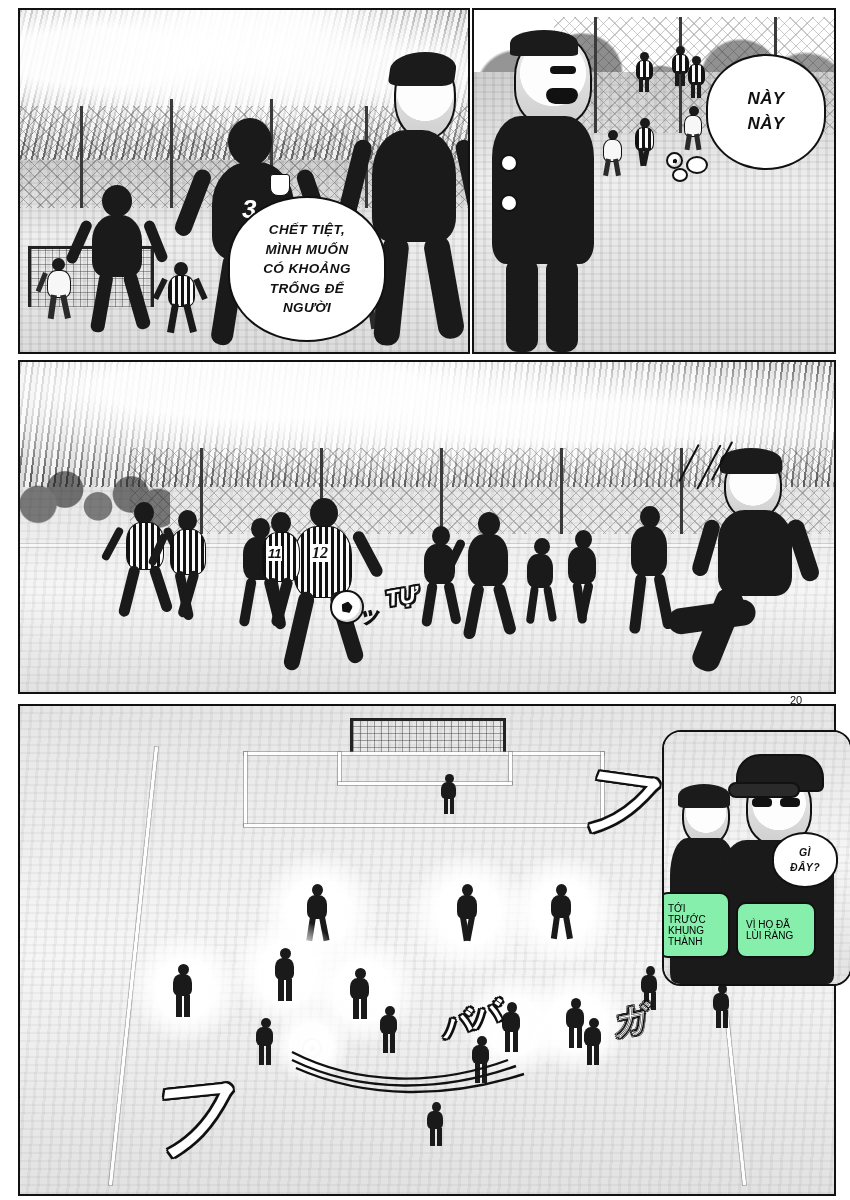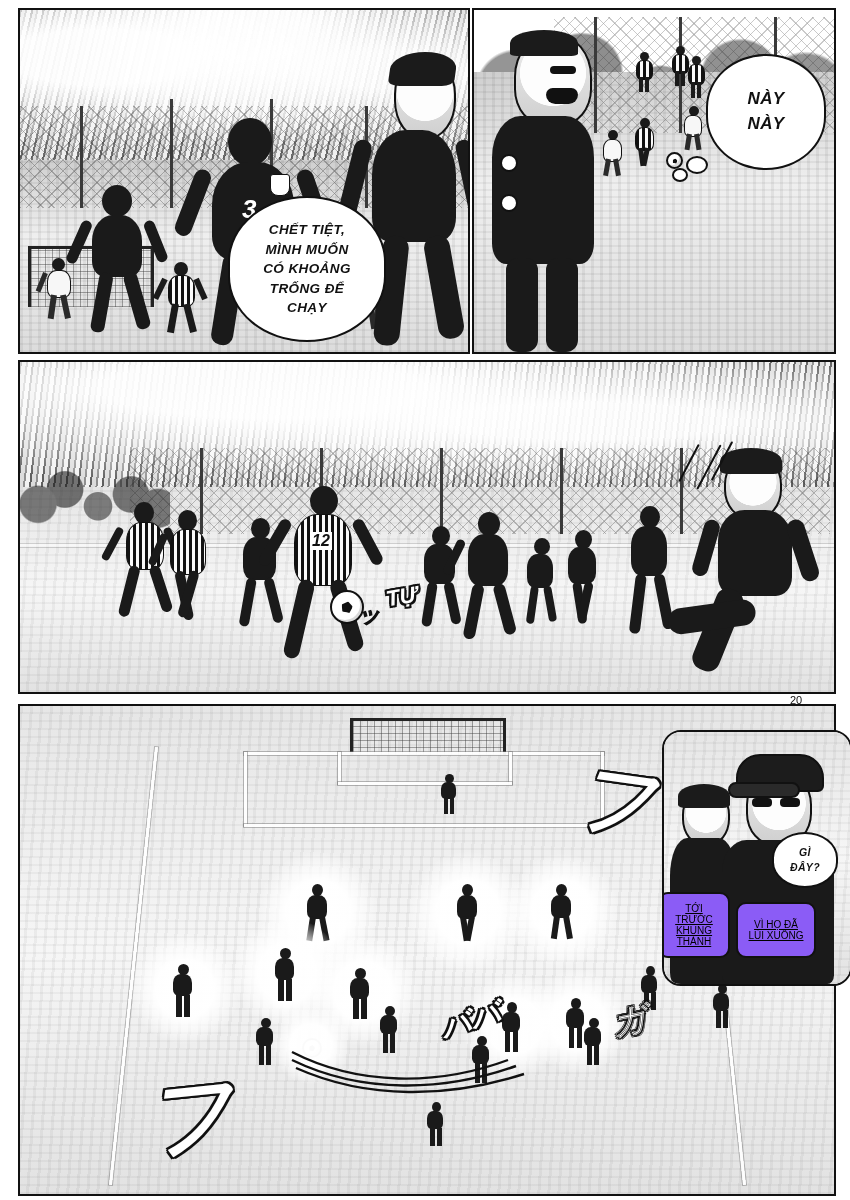--- a/index.html
+++ b/index.html
@@ -177,31 +177,29 @@
   }
   .bubble-dot {
     position: absolute;
     background: #fff;
     border: 2.5px solid #111;
     border-radius: 50%;
     z-index: 5;
   }
   .rect-balloon {
     position: absolute;
-    background: #8b5cf6;
+    background: #86efac;
     border: 2.5px solid #111;
     border-radius: 10px;
     display: flex;
     align-items: center;
     justify-content: center;
-    text-align: center;
     padding: 6px 8px;
     box-sizing: border-box;
     z-index: 6;
-    text-decoration: underline;
   }
 
   
   .fx {
     position: absolute;
     font-family: "Liberation Sans", sans-serif;
     font-weight: 900;
     font-style: italic;
     color: #111;
     -webkit-text-stroke: 1px #111;
@@ -323,21 +321,21 @@
       <div class="leg" style="left:66px; top:178px; width:26px; height:104px; transform:rotate(-10deg); border-radius:12px;"></div>
       <div class="arm" style="left:0px; top:82px; width:18px; height:86px; transform:rotate(14deg); border-radius:9px;"></div>
       <div class="arm" style="left:98px; top:82px; width:16px; height:80px; transform:rotate(-12deg); border-radius:9px;"></div>
     </div>
 
     <div class="balloon" style="left:208px; top:186px; width:158px; height:146px; border-radius:50% / 45%;">
       <div class="txt" style="font-size:13.5px;">CHẾT TIỆT,
 MÌNH MUỐN
 CÓ KHOẢNG
 TRỐNG ĐỂ
-CHẠY</div>
+NGƯỜI</div>
     </div>
   </div>
 
   <div class="panel" style="left:472px; top:8px; width:360px; height:342px;">
     <div class="treeline" style="left:0; top:0; width:100%; height:34%; opacity:.5;"></div>
     <div class="ground" style="top:18%;"></div>
     <div class="fence" style="left:80px; top:2%; width:280px; height:34%; opacity:.45;"></div>
     <div class="fencepost" style="left:120px; top:2%; height:34%;"></div>
     <div class="fencepost" style="left:205px; top:2%; height:34%;"></div>
     <div class="fencepost" style="left:300px; top:2%; height:34%;"></div>
@@ -429,28 +427,35 @@
       <div class="leg" style="left:30px; top:61px; width:10px; height:48px; transform:rotate(16deg); border-radius:6px;"></div>
       <div class="arm" style="left:1px; top:24px; width:8px; height:34px; transform:rotate(24deg); border-radius:5px;"></div>
     </div>
     <div class="fig" style="left:214px; top:156px; width:52px; height:110px;">
       <div class="head" style="left:17px; top:0; width:19px; height:21px;"></div>
       <div class="torso" style="left:9px; top:19px; width:33px; height:43px;"></div>
       <div class="leg" style="left:13px; top:60px; width:10px; height:49px; transform:rotate(10deg); border-radius:6px;"></div>
       <div class="leg" style="left:29px; top:60px; width:10px; height:46px; transform:rotate(-14deg); border-radius:6px;"></div>
     </div>
 
-    <div class="fig stripe" style="left:262px; top:124px; width:82px; height:176px;">
+    <div class="fig stripe" style="left:262px; top:136px; width:82px; height:176px;font-family:Liberation Serif, serif;">
       <div class="head" style="left:28px; top:0; width:28px; height:30px;"></div>
       <div class="torso" style="left:12px; top:28px; width:56px; height:70px;"></div>
       <div class="leg" style="left:18px; top:94px; width:16px; height:80px; transform:rotate(13deg); border-radius:8px;"></div>
       <div class="leg" style="left:46px; top:94px; width:16px; height:74px; transform:rotate(-17deg); border-radius:8px;"></div>
       <div class="arm" style="left:0px; top:34px; width:12px; height:52px; transform:rotate(30deg); border-radius:6px;"></div>
       <div class="arm" style="left:68px; top:34px; width:12px; height:50px; transform:rotate(-28deg); border-radius:6px;"></div>
       <div style="position:absolute; left:28px; top:46px; color:#111; font-weight:900; font-size:16px; font-style:italic; background:#fff; padding:0 2px;">12</div>
+    </div>
+    <div class="fig stripe" style="left:232px; top:150px; width:56px; height:120px;">
+      <div class="head" style="left:19px; top:0; width:20px; height:22px;"></div>
+      <div class="torso" style="left:10px; top:20px; width:36px; height:48px;"></div>
+      <div class="leg" style="left:14px; top:66px; width:11px; height:52px; transform:rotate(-11deg); border-radius:6px;"></div>
+      <div class="leg" style="left:31px; top:66px; width:11px; height:50px; transform:rotate(15deg); border-radius:6px;"></div>
+      <div style="position:absolute; left:16px; top:34px; color:#111; font-weight:900; font-size:13px; font-style:italic; background:#fff;">11</div>
     </div>
 
     <div class="ball" style="left:310px; top:228px; width:30px; height:30px;"></div>
 
     <div class="fig" style="left:396px; top:164px; width:48px; height:102px;">
       <div class="head" style="left:16px; top:0; width:18px; height:20px;"></div>
       <div class="torso" style="left:8px; top:18px; width:31px; height:40px;"></div>
       <div class="leg" style="left:12px; top:56px; width:10px; height:45px; transform:rotate(9deg); border-radius:5px;"></div>
       <div class="leg" style="left:27px; top:56px; width:10px; height:43px; transform:rotate(-12deg); border-radius:5px;"></div>
     </div>
@@ -667,17 +672,17 @@
       <div class="txt" style="font-size:10.5px;">GÌ
 ĐÂY?</div>
     </div>
     <div class="rect-balloon" style="left:-6px; top:160px; width:72px; height:66px;">
       <div class="txt" style="font-size:10px;">TỚI TRƯỚC
 KHUNG
 THÀNH</div>
     </div>
     <div class="rect-balloon" style="left:72px; top:170px; width:80px; height:56px;">
       <div class="txt" style="font-size:10px;">VÌ HỌ ĐÃ
-LÙI XUỐNG</div>
+LÙI RÀNG</div>
     </div>
   </div>
 
 </div>
 
 </body></html>

